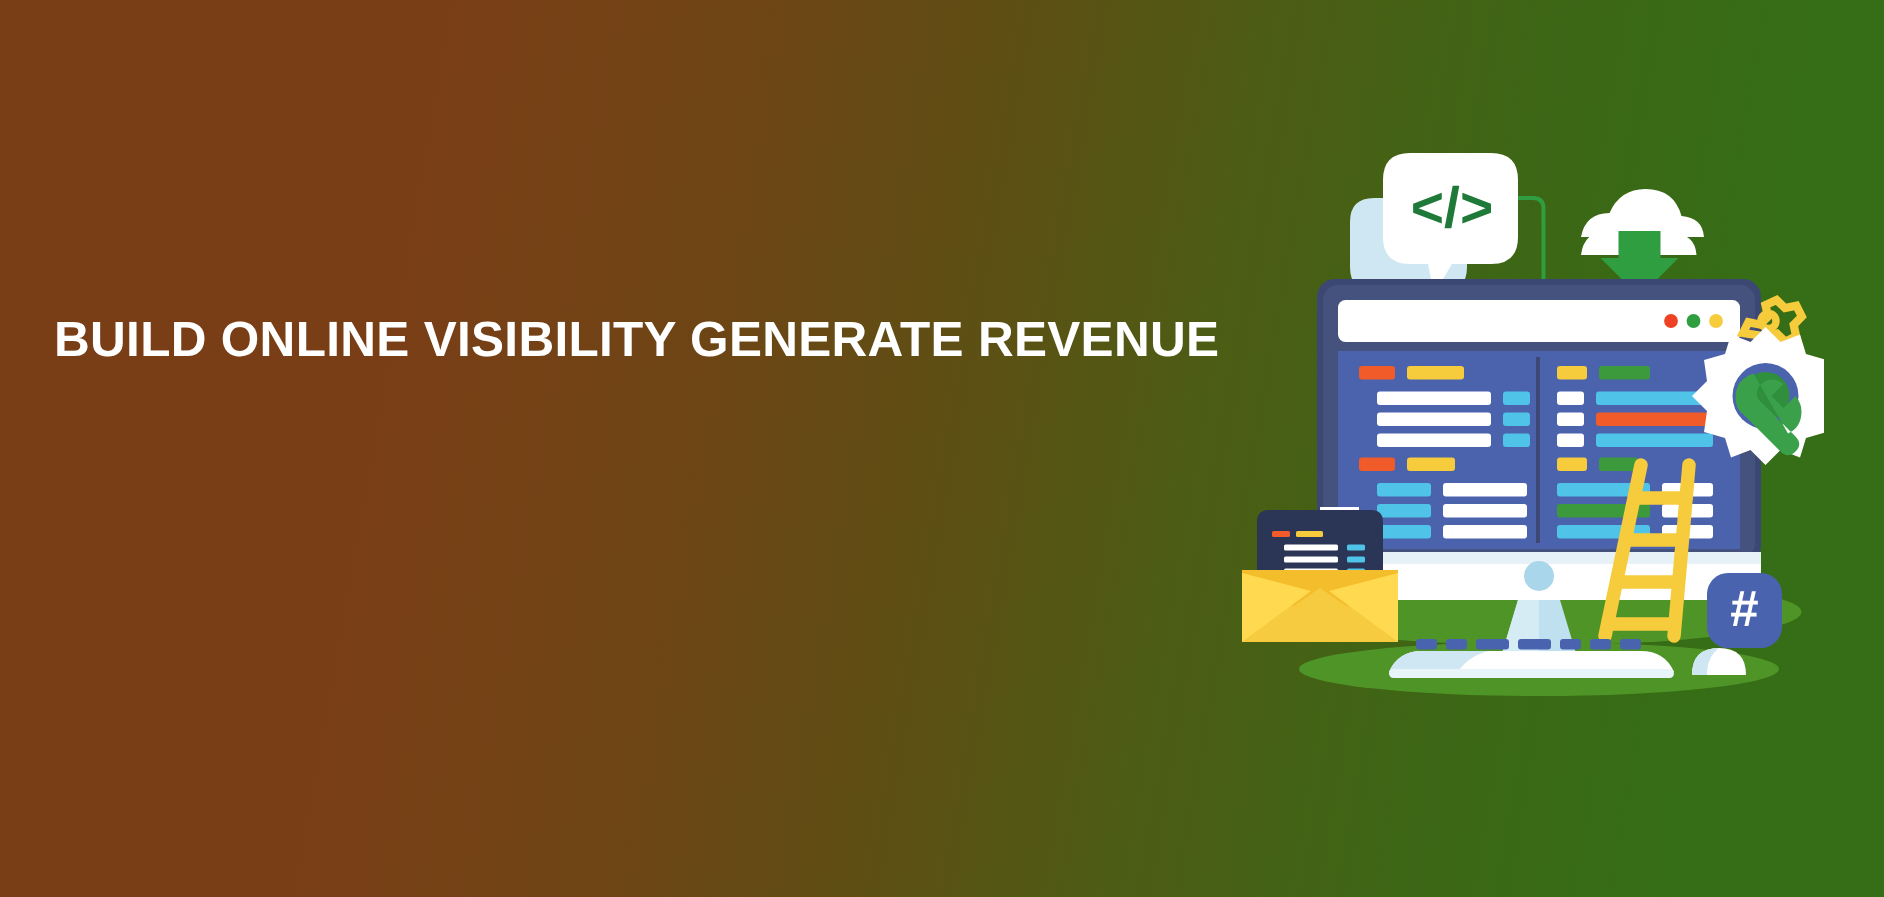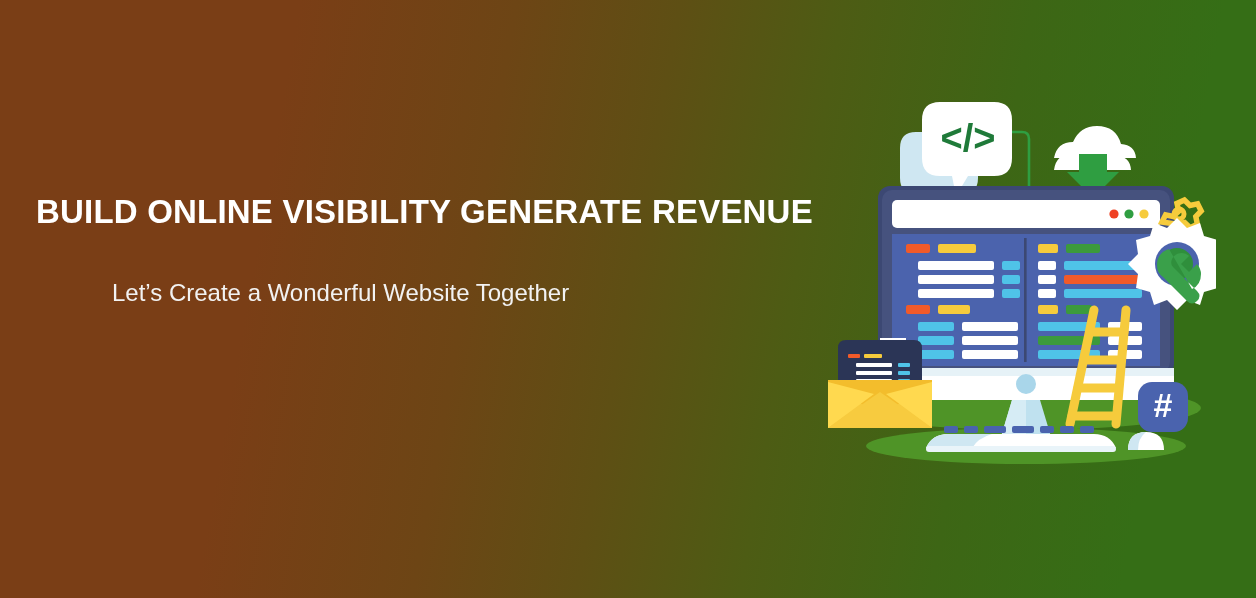--- a/index.html
+++ b/index.html
@@ -24,21 +24,21 @@
         #4d5c14 62%,
         #3d6615 76%,
         #356e16 90%,
         #356e16 100%);
   }
 
   
   .copy {
     position: absolute;
     left: 36px;
-    top: 192px;
+    top: 206px;
     width: 780px;
   }
   .headline {
     margin: 0;
     color: #ffffff;
     font-size: 33px;
     font-weight: 700;
     letter-spacing: 0.2px;
     line-height: 1.2;
     white-space: nowrap;
@@ -68,21 +68,20 @@
     height: 390px;
   }
 </style>
 </head>
 <body>
 
 <div class="banner">
 
   <div class="copy">
     <h1 class="headline">BUILD ONLINE VISIBILITY GENERATE REVENUE</h1>
-    <p class="subhead">Let’s Create a Wonderful Website Together</p>
   </div>
 
   <div class="illustration">
     <svg viewBox="0 0 390 390" xmlns="http://www.w3.org/2000/svg">
 
       <g>
         <ellipse cx="200" cy="322" rx="175" ry="22" fill="#4f9427"></ellipse>
         <ellipse cx="200" cy="360" rx="160" ry="18" fill="#4f9427"></ellipse>
       </g>
 

